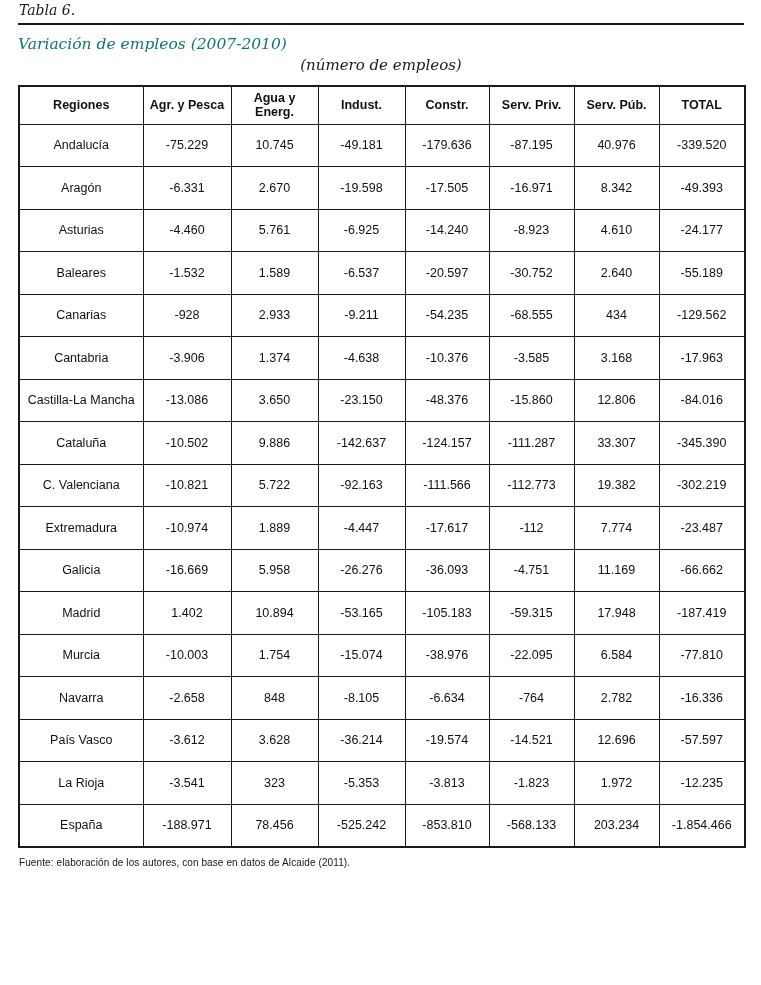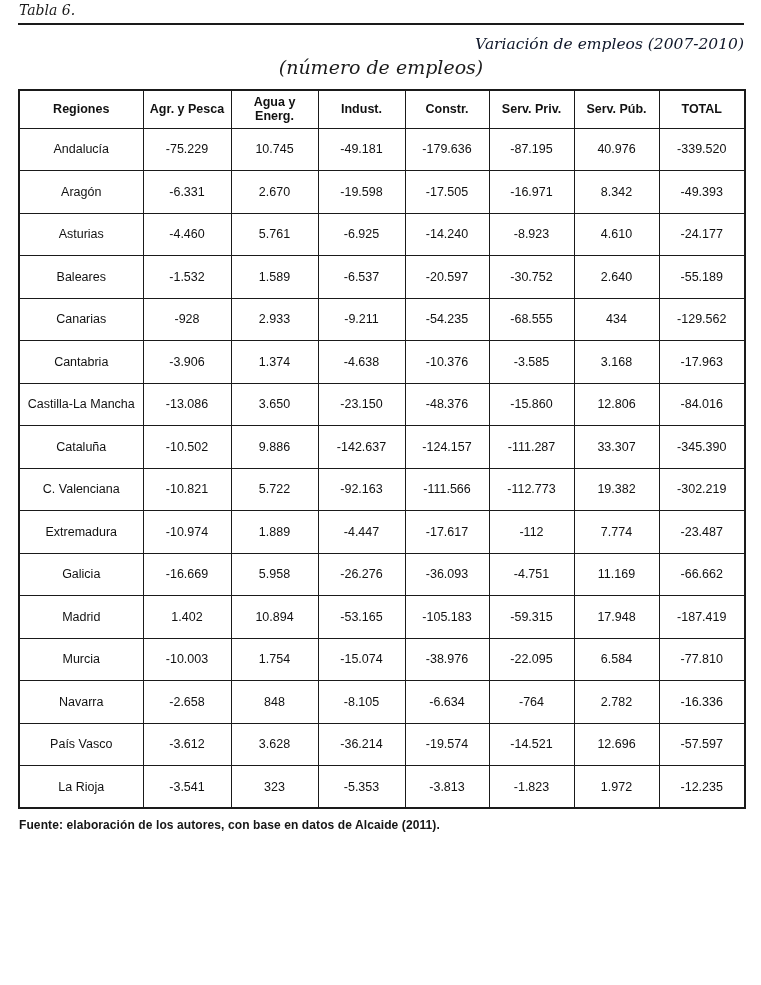--- a/index.html
+++ b/index.html
@@ -20,32 +20,32 @@
     font-size: 14px;
     color: #1b1b1b;
     margin: 2px 0 5px 1px;
   }
   .top-rule {
     border: none;
     border-top: 2px solid #1a1a1a;
     margin: 0 0 10px 0;
   }
   .title {
-    text-align: right;
+    text-align: left;
     font-family: "DejaVu Serif", serif;
     font-style: italic;
     font-size: 15.5px;
-    color: #0f172a;
+    color: #0f766e;
     margin: 2px 0 0 0;
   }
   .subtitle {
     text-align: center;
     font-family: "DejaVu Serif", serif;
     font-style: italic;
-    font-size: 19px;
+    font-size: 15px;
     color: #1b1b1b;
     margin: 3px 0 0 0;
   }
 
   table.data {
     border-collapse: collapse;
     table-layout: fixed;
     width: 726px;
     margin-top: 11px;
     border: 2px solid #1a1a1a;
@@ -60,22 +60,22 @@
     overflow: hidden;
   }
   table.data th {
     font-weight: bold;
     height: 38px;
     line-height: 1.15;
   }
   table.data td { height: 42.5px; }
 
   .source {
-    font-size: 12px;
-    font-weight: 700;
+    font-size: 10px;
+    font-weight: 400;
     color: #161616;
     margin: 9px 0 0 1px;
     letter-spacing: 0.1px;
   }
 </style>
 </head>
 <body>
 
 <div class="page">
 
@@ -264,18 +264,28 @@
         <tr>
           <td>La Rioja</td>
           <td>-3.541</td>
           <td>323</td>
           <td>-5.353</td>
           <td>-3.813</td>
           <td>-1.823</td>
           <td>1.972</td>
           <td>-12.235</td>
         </tr>
+        <tr>
+          <td>España</td>
+          <td>-188.971</td>
+          <td>78.456</td>
+          <td>-525.242</td>
+          <td>-853.810</td>
+          <td>-568.133</td>
+          <td>203.234</td>
+          <td>-1.854.466</td>
+        </tr>
       </tbody>
   </table>
 
   <div class="source">Fuente: elaboración de los autores, con base en datos de Alcaide (2011).</div>
 
 </div>
 
 </body></html>

